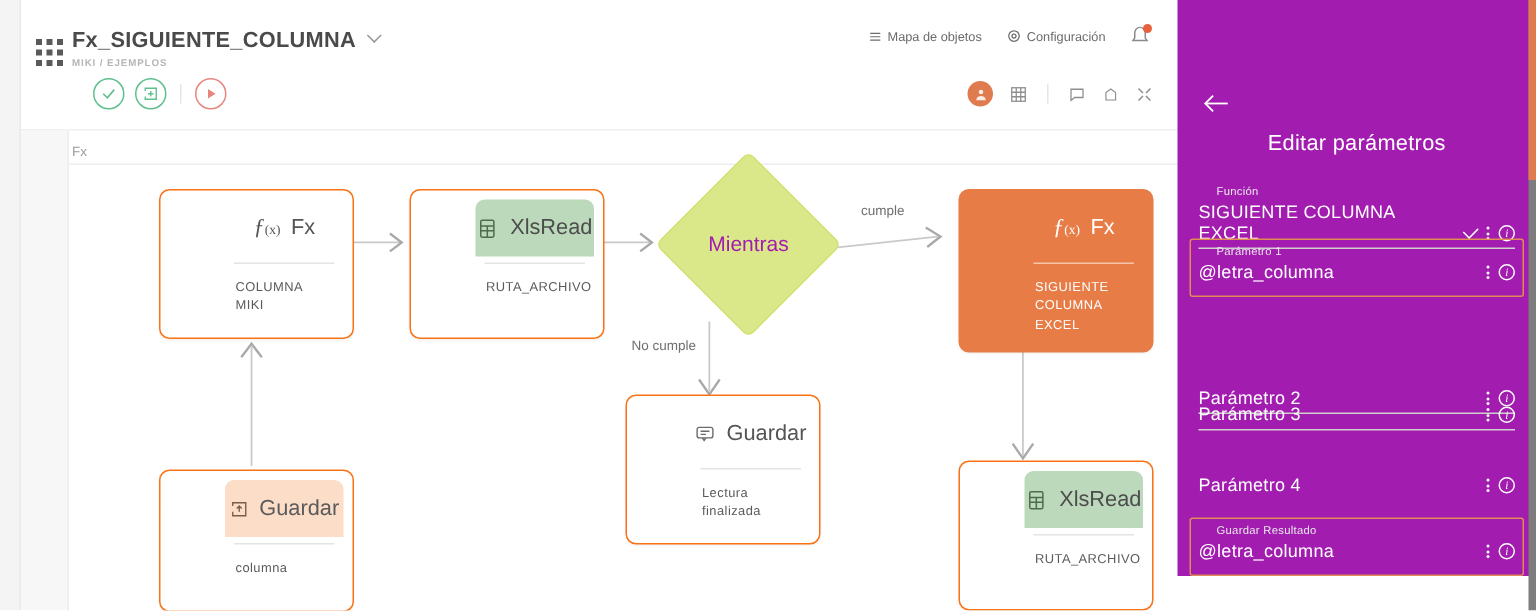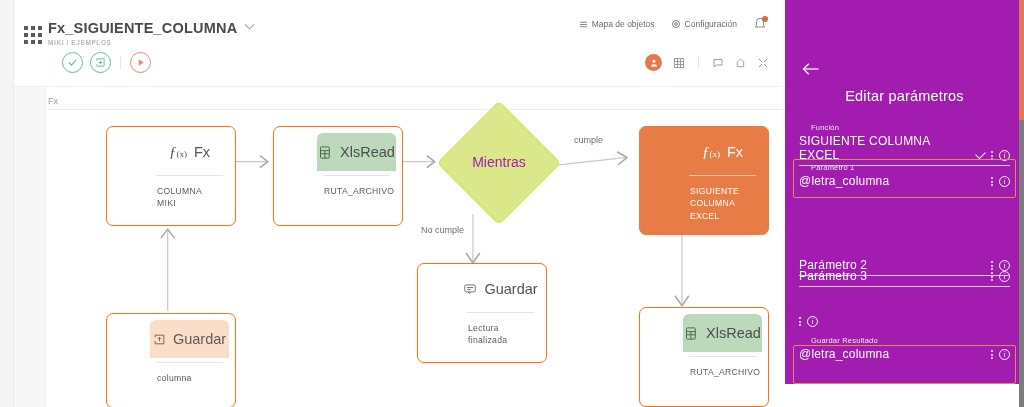--- a/index.html
+++ b/index.html
@@ -434,33 +434,34 @@
               <i></i>
             </span>
           <span class="info-i">i</span>
         </div>
       </div>
       <div class="field-underline"></div>
     </div>
 
     <div class="field" style="top:316px;">
       <div class="field-row">
+        <div class="field-value">Parámetro 4</div>
         <div class="field-icons">
           <span class="kebab">
               <i></i>
               <i></i>
               <i></i>
             </span>
           <span class="info-i">i</span>
         </div>
       </div>
     </div>
 
     <div class="hl" style="top:345px; height:39px;"></div>
-    <div class="field" style="top:336px;">
+    <div class="field" style="top:349px;">
       <div class="field-label">Guardar Resultado</div>
       <div class="field-row">
         <div class="field-value">@letra_columna</div>
         <div class="field-icons">
           <span class="kebab">
               <i></i>
               <i></i>
               <i></i>
             </span>
           <span class="info-i">i</span>

